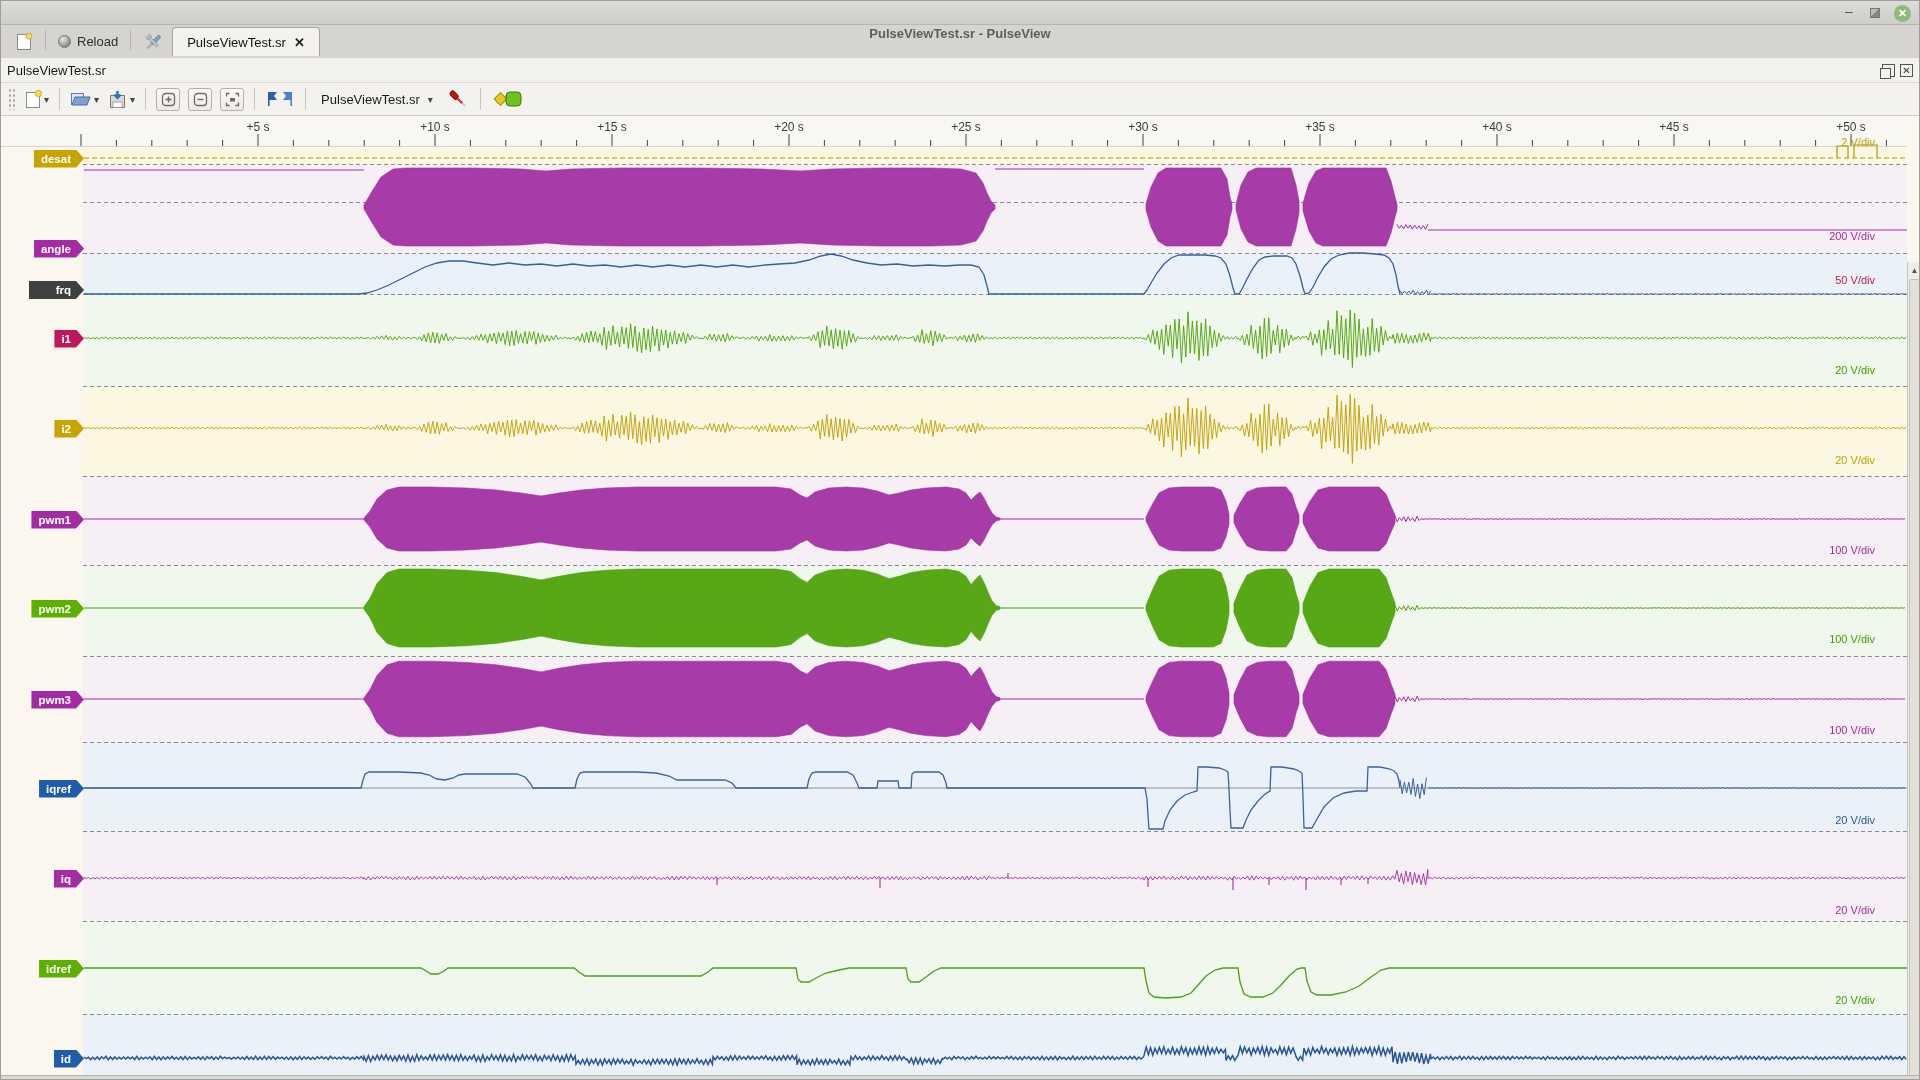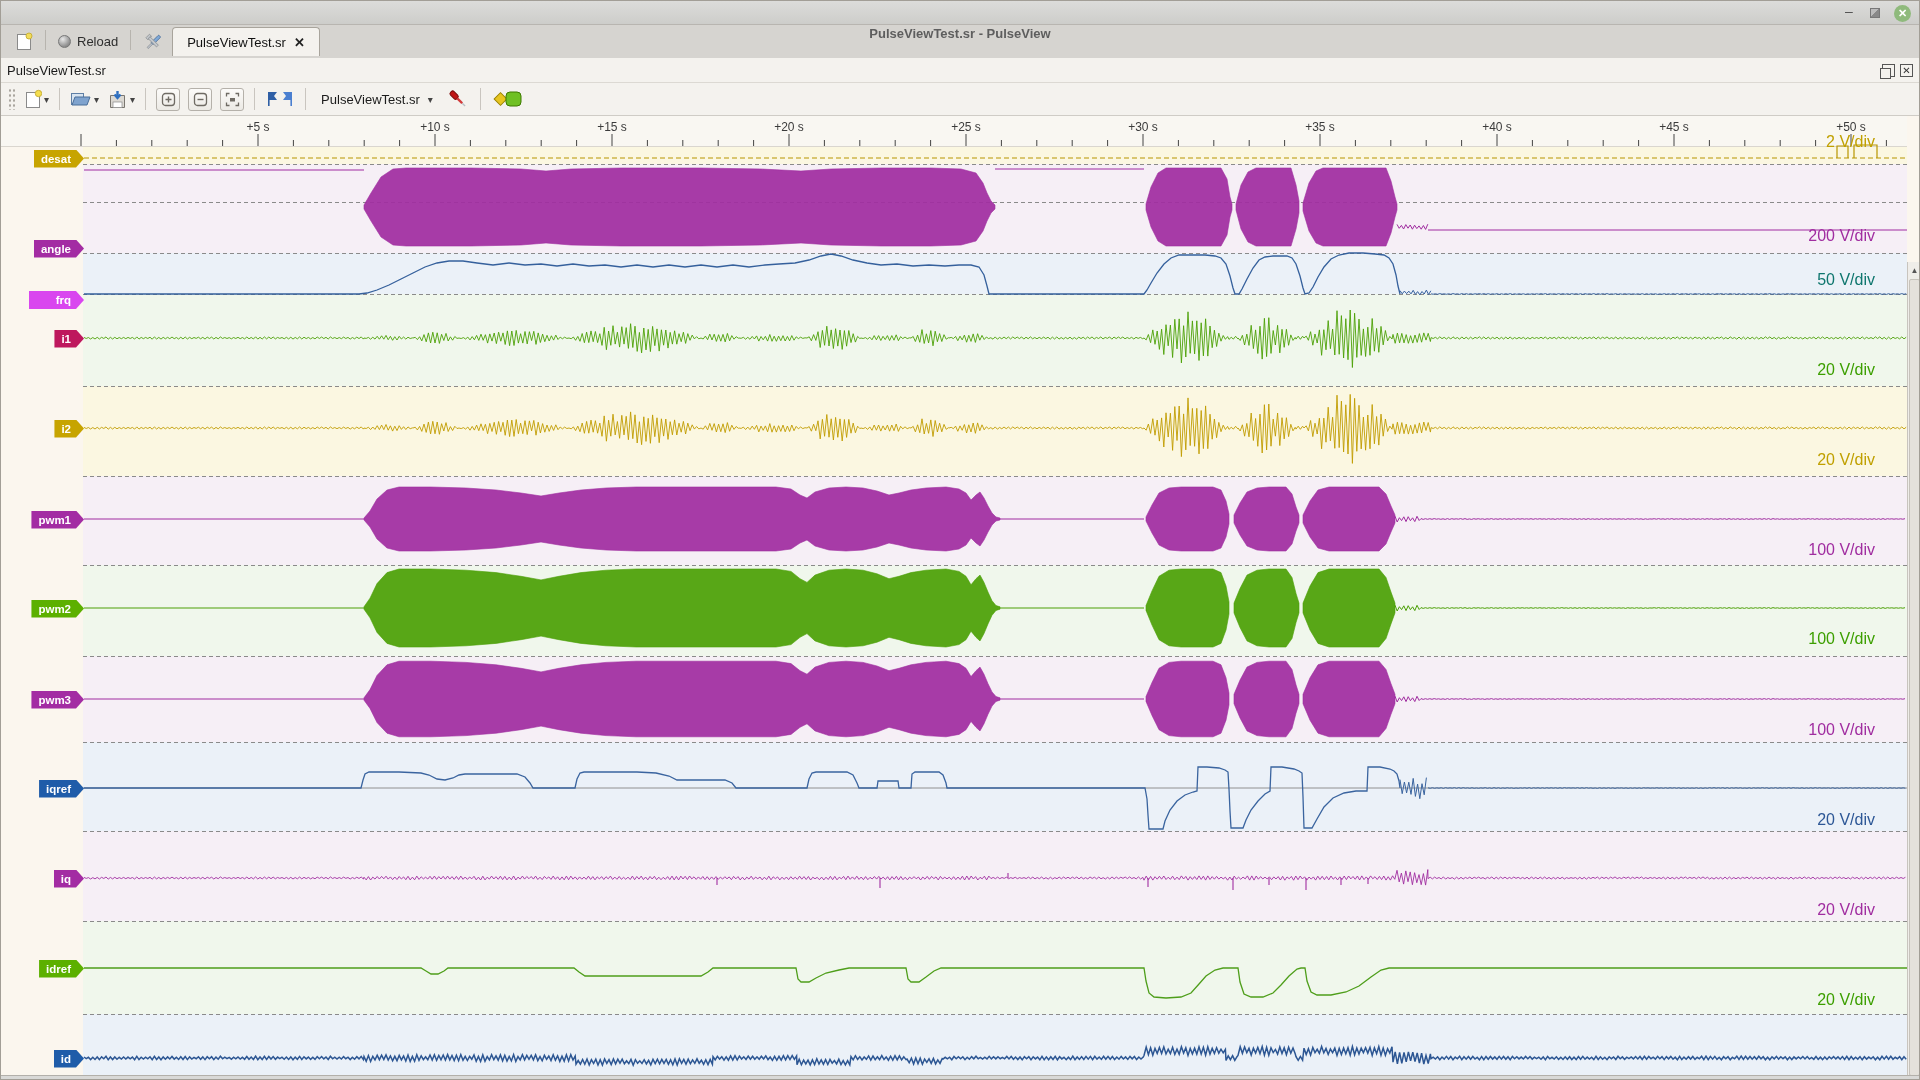--- a/index.html
+++ b/index.html
@@ -40,21 +40,21 @@
   .sq-btn { width:24px; height:23px; border:1px solid #B5B1AA; border-radius:3px; background:linear-gradient(#FCFBF9,#ECEAE5); display:flex; align-items:center; justify-content:center; margin:0 3px; }
   .combo { display:flex; align-items:center; gap:8px; padding:3px 8px; font-size:13px; color:#1c1c1c; }
 
   
   .trace-view { position:absolute; left:0; top:115px; width:1920px; height:965px; background:#FBF6EE; }
   #wave-svg { position:absolute; left:0; top:0; }
   .ruler-label { position:absolute; top:4px; transform:translateX(-50%); font-size:12px; color:#3B3B3B; white-space:nowrap; }
   .chan-tag { position:absolute; right:1837px; height:18px; display:flex; align-items:center; padding:0 13px 0 7px;
               clip-path:polygon(0 0, calc(100% - 8px) 0, 100% 50%, calc(100% - 8px) 100%, 0 100%);
               font-size:11.5px; font-weight:bold; color:#fff; white-space:nowrap; }
-  .vdiv-label { position:absolute; right:46px; transform:translateY(-50%); font-size:16px; white-space:nowrap; }
+  .vdiv-label { position:absolute; right:46px; transform:translateY(-50%); font-size:11px; white-space:nowrap; }
 
   
   .scrollbar { position:absolute; right:0; top:146px; bottom:4px; width:14px; background:#EFEDE9; border-left:1px solid #C8C4BE; }
   .sb-up { height:16px; display:flex; align-items:center; justify-content:center; font-size:8px; color:#555; }
   .sb-thumb { position:absolute; top:17px; bottom:1px; left:1px; right:1px; background:#E4E1DB; border:1px solid #C6C2BB; border-radius:2px; }
 
   .bottom-strip { position:absolute; left:0; right:0; bottom:0; height:4px; background:#D9D9D7; border-top:1px solid #B3B0AA; }
 </style>
 </head>
 <body>
@@ -360,22 +360,22 @@
       <span class="ruler-label" style="left: 965px;">+25 s</span>
       <span class="ruler-label" style="left: 1142px;">+30 s</span>
       <span class="ruler-label" style="left: 1319px;">+35 s</span>
       <span class="ruler-label" style="left: 1496px;">+40 s</span>
       <span class="ruler-label" style="left: 1673px;">+45 s</span>
       <span class="ruler-label" style="left: 1850px;">+50 s</span>
       <div class="chan-tag" style="top: 33.5px; background: rgb(199, 164, 0);">desat</div>
       <div class="vdiv-label" style="top: 26px; color: rgb(192, 160, 0);">2 V/div</div>
       <div class="chan-tag" style="top: 123.5px; background: rgb(163, 44, 163);">angle</div>
       <div class="vdiv-label" style="top: 120px; color: rgb(160, 45, 160);">200 V/div</div>
-      <div class="chan-tag" style="top: 175px; background: #d946ef; padding-left: 27px;">frq</div>
-      <div class="vdiv-label" style="top: 164px; color: #0f766e;">50 V/div</div>
+      <div class="chan-tag" style="top: 165px; background: #404040; padding-left: 27px;">frq</div>
+      <div class="vdiv-label" style="top: 164px; color: #be185d;">50 V/div</div>
       <div class="chan-tag" style="top: 213.5px; background: #be185d;">i1</div>
       <div class="vdiv-label" style="top: 254px; color: rgb(60, 159, 0);">20 V/div</div>
       <div class="chan-tag" style="top: 303.5px; background: rgb(199, 164, 0);">i2</div>
       <div class="vdiv-label" style="top: 344px; color: rgb(192, 160, 0);">20 V/div</div>
       <div class="chan-tag" style="top: 394.5px; background: rgb(163, 44, 163);">pwm1</div>
       <div class="vdiv-label" style="top: 434px; color: rgb(160, 45, 160);">100 V/div</div>
       <div class="chan-tag" style="top: 483.5px; background: rgb(92, 176, 0);">pwm2</div>
       <div class="vdiv-label" style="top: 523px; color: rgb(60, 159, 0);">100 V/div</div>
       <div class="chan-tag" style="top: 574.5px; background: rgb(163, 44, 163);">pwm3</div>
       <div class="vdiv-label" style="top: 614px; color: rgb(160, 45, 160);">100 V/div</div>

